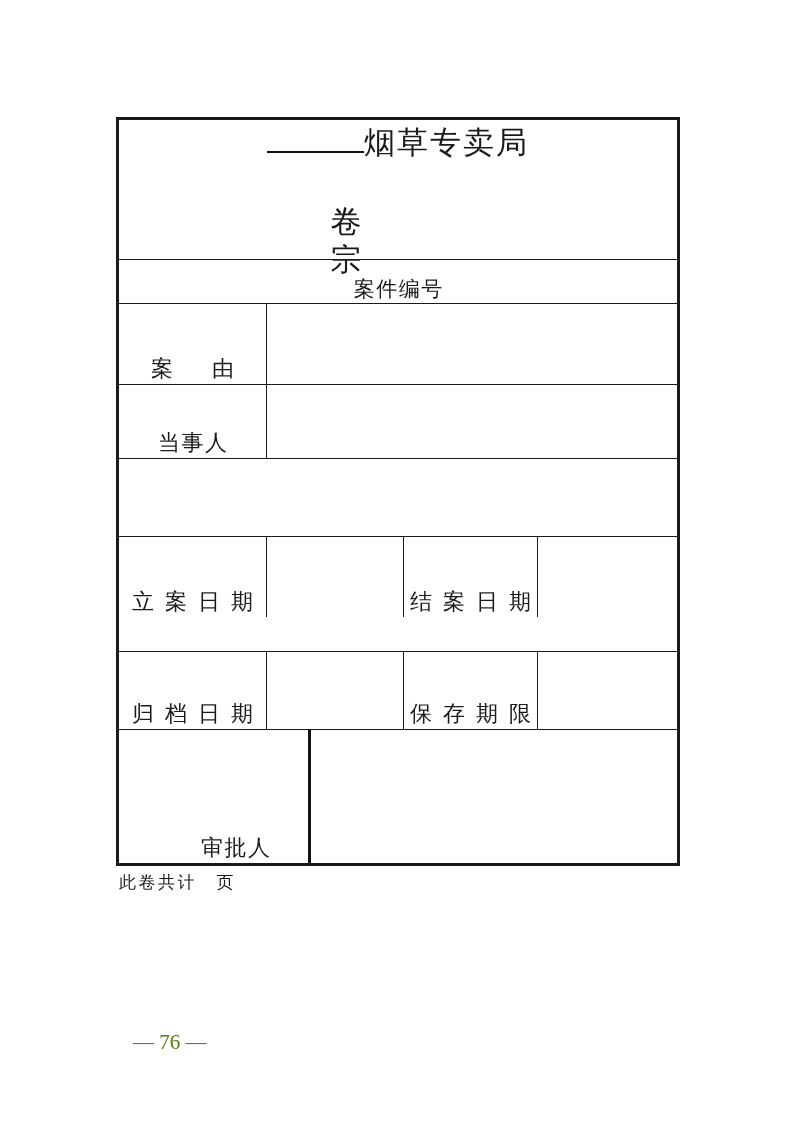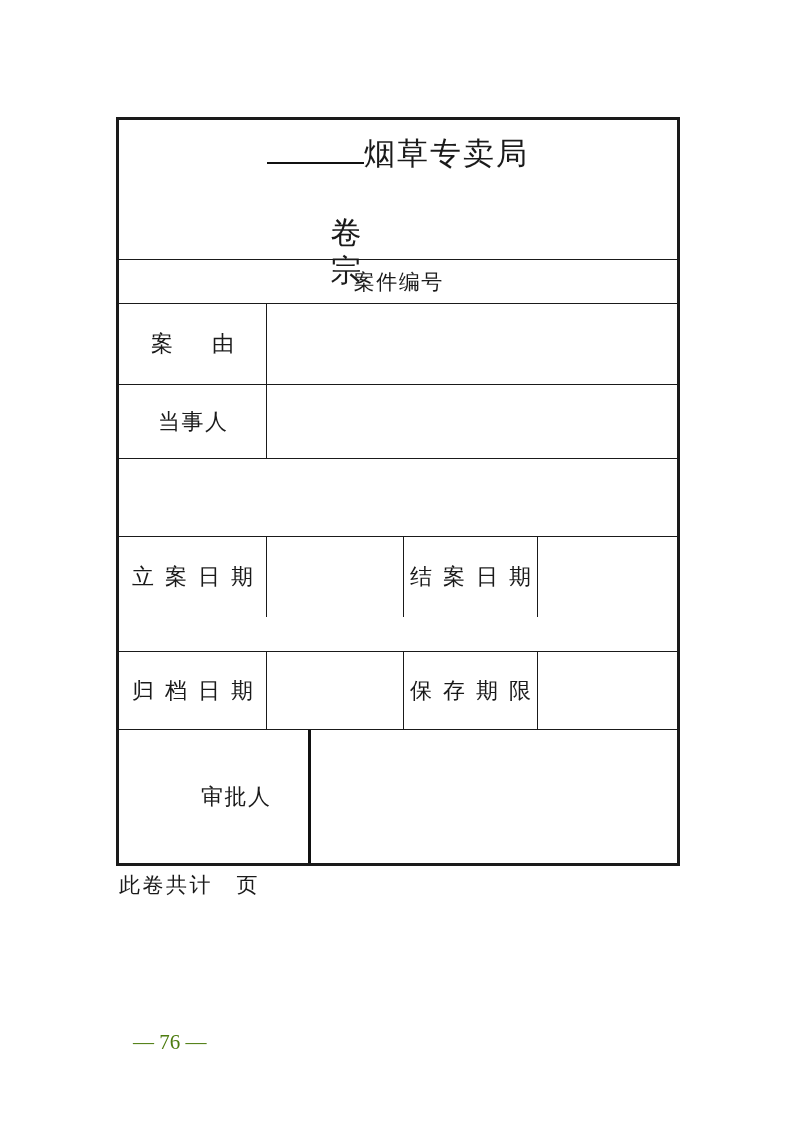--- a/index.html
+++ b/index.html
@@ -24,34 +24,34 @@
   }
   .trow{
     display:flex;flex-direction:row;
     box-sizing:border-box;
     border-top:1.5px solid #1a1a1a;
     flex:0 0 auto;
   }
   .trow:first-child{border-top:none;}
   .cell{
     box-sizing:border-box;
-    display:flex;align-items:center;justify-content:center;
+    display:flex;align-items:flex-end;justify-content:center;
     font-size:22px;
     overflow:hidden;
   }
   .c1{width:148px;border-right:1.5px solid #1a1a1a;}
   .c2{width:137px;border-right:1.5px solid #1a1a1a;}
   .c3{width:134px;border-right:1.5px solid #1a1a1a;}
   .c4{flex:1;}
   .cval{flex:1;justify-content:flex-start;padding-left:8px;}
   
   .title-row{
     height:139px;
     flex-direction:column;align-items:center;justify-content:flex-start;
-    padding-top:16px;box-sizing:border-box;
+    padding-top:5px;box-sizing:border-box;
   }
   .title-line1{
     font-size:31px;line-height:36px;letter-spacing:2px;
     display:flex;align-items:baseline;justify-content:center;
   }
   .blank-line{
     display:inline-block;
     width:97px;height:26px;
     border-bottom:2.5px solid #111;
   }
@@ -71,21 +71,21 @@
   
   .h-f0{height:81px;}
   .h-f1{height:74px;}
   .h-f2{height:75px;}
   .h-f3{height:78px;}
   .h-d0{height:81px;}
   .h-d1{height:78px;margin-top:34px;}
   
   .footer-note{
     position:absolute;left:119px;top:871px;
-    font-size:21px;letter-spacing:2.5px;
+    font-size:17px;letter-spacing:2.5px;
     white-space:pre;
   }
   .page-number{
     position:absolute;left:133px;top:1030px;
     font-size:21px;color:#4d7c0f;
     white-space:pre;
   }
 </style>
 </head>
 <body>

